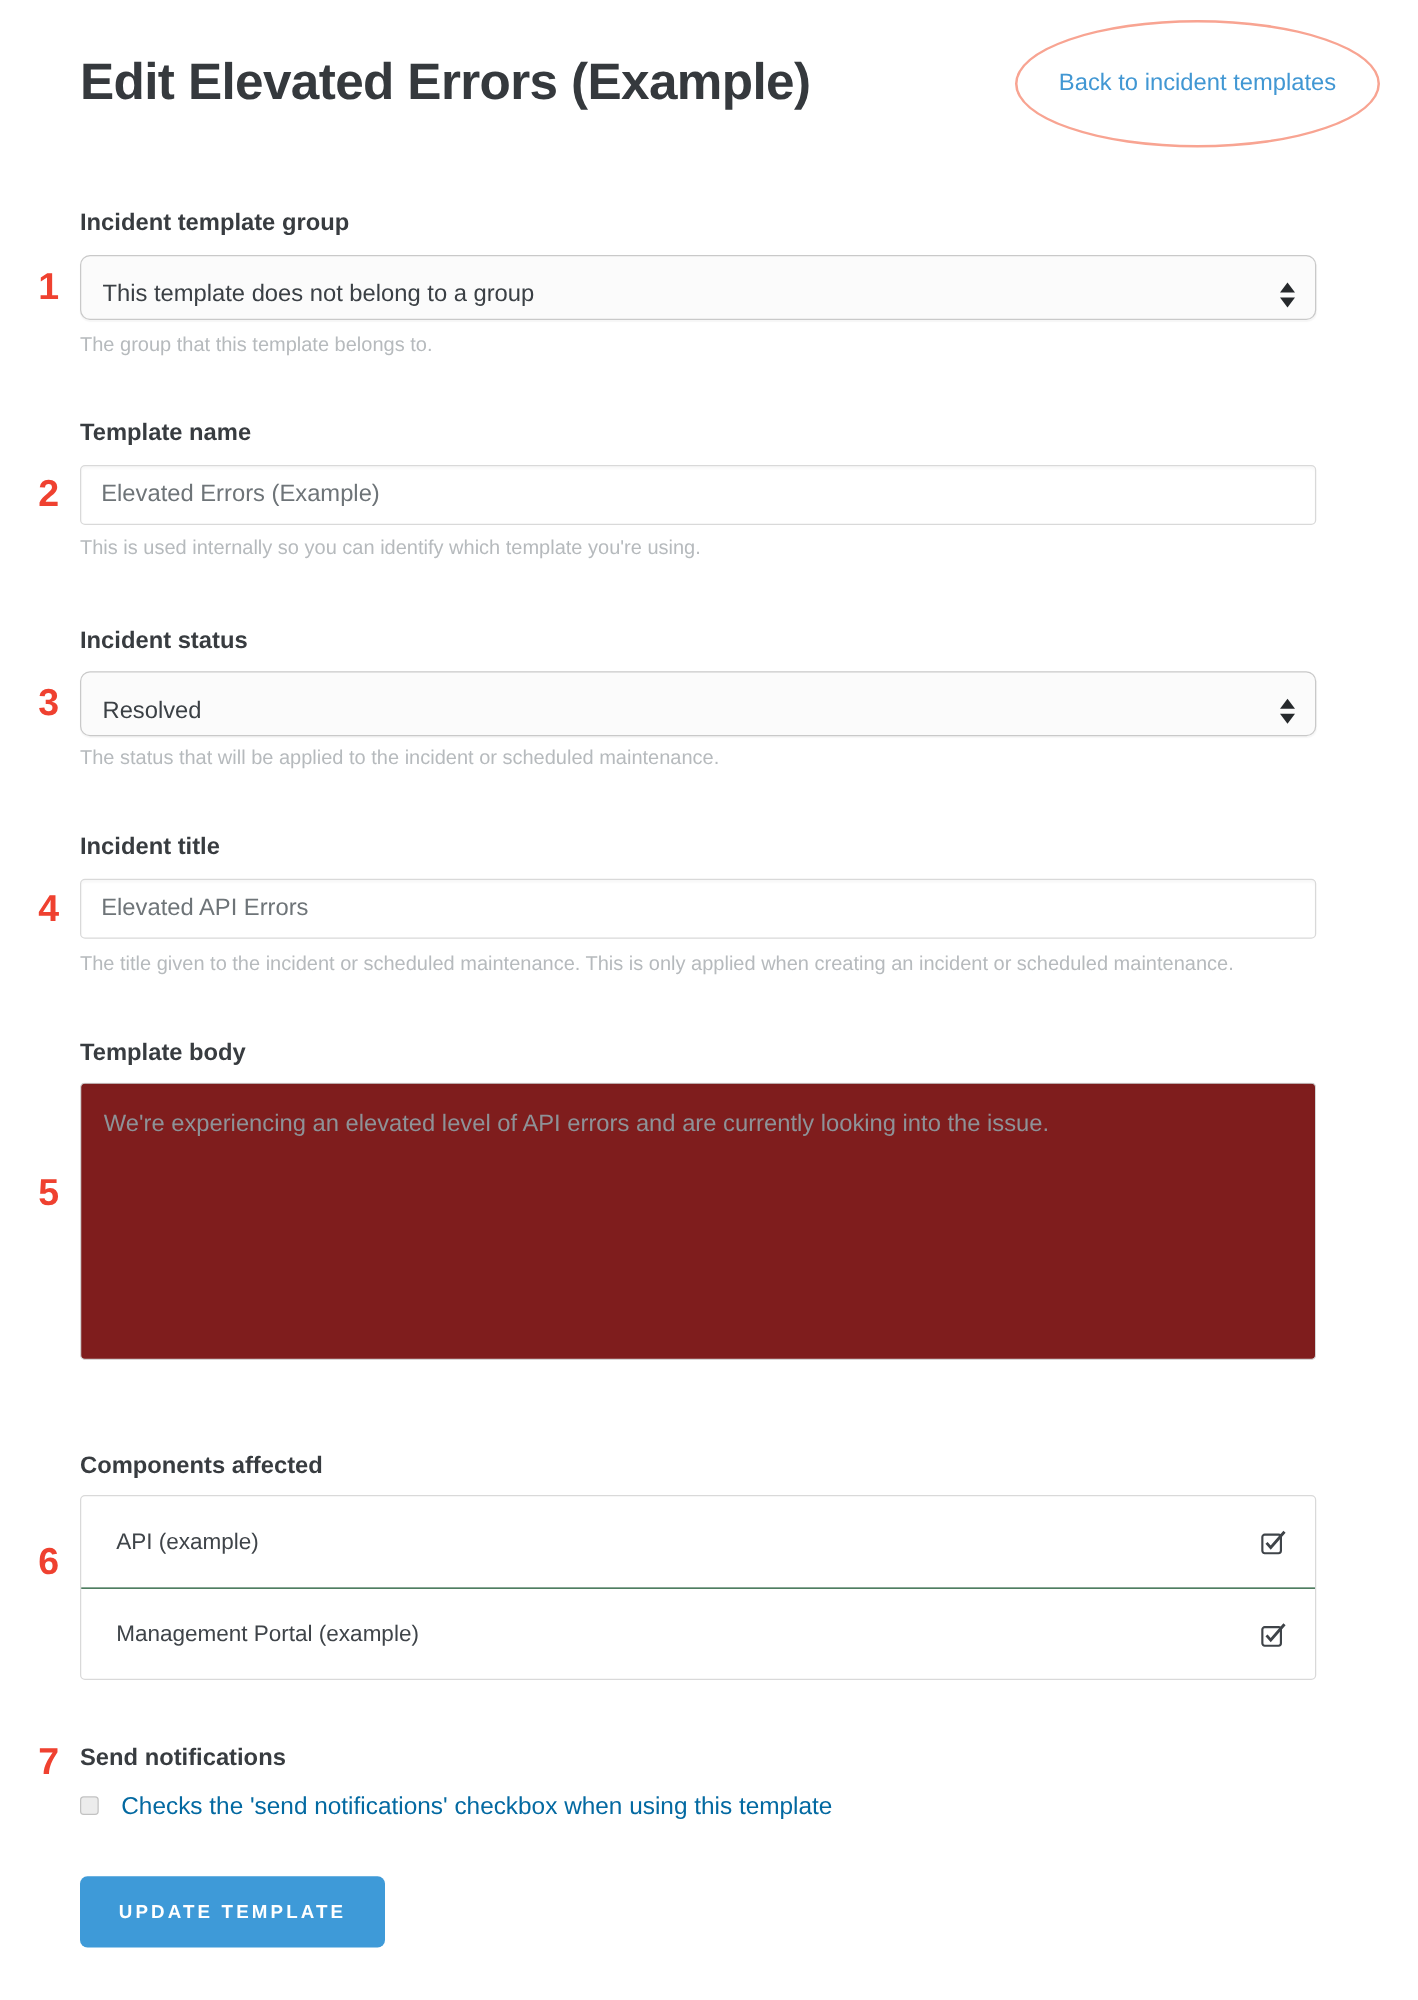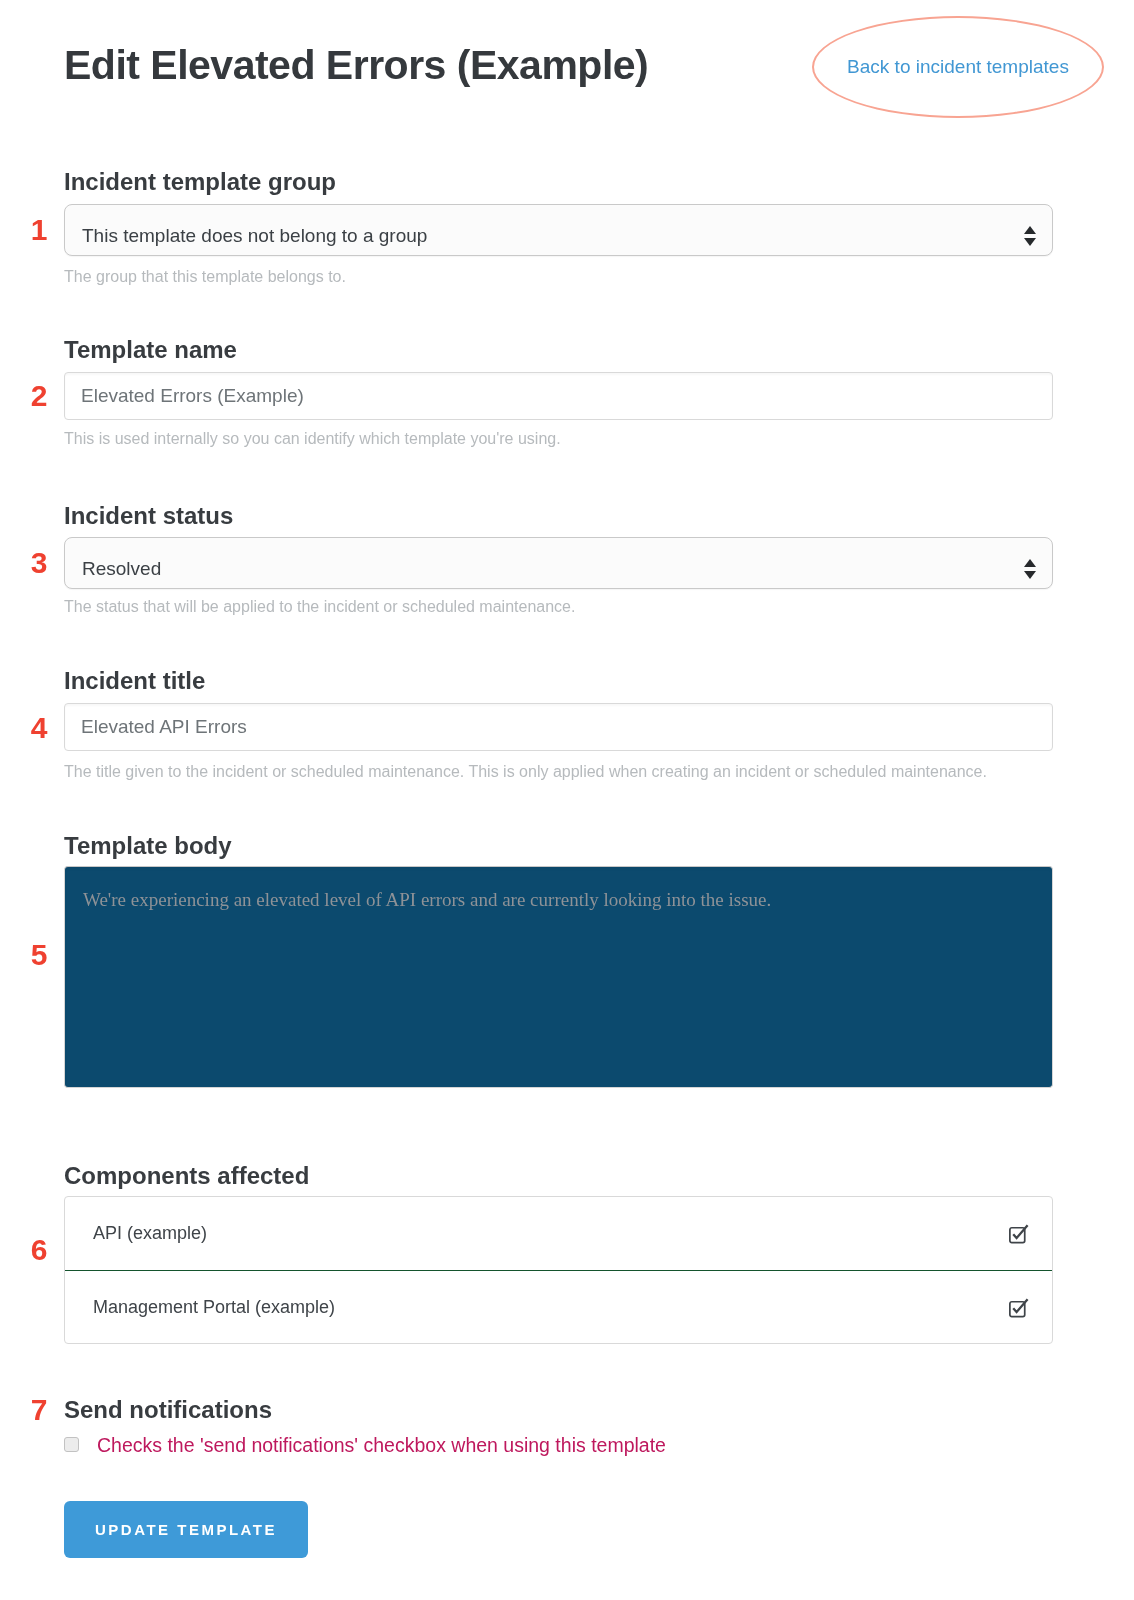--- a/index.html
+++ b/index.html
@@ -50,21 +50,21 @@
     text-align: center;
     font-size: 30px;
     font-weight: 700;
     color: #ef4130;
     line-height: 36px;
   }
   
   .field-label {
     position: absolute;
     left: 64px;
-    font-size: 24px;
+    font-size: 19px;
     font-weight: 600;
     color: #383c40;
   }
   .helper-text {
     position: absolute;
     left: 64px;
     font-size: 16px;
     color: #b6babd;
     text-align: center;
   }
@@ -118,23 +118,23 @@
     box-shadow: inset 0 2px 2px rgba(0,0,0,0.03);
     outline: none;
   }
   .textarea-input {
     position: absolute;
     left: 64px;
     width: 989px; height: 222px;
     border: 1px solid #d5d5d5;
     border-top-color: #c7c7c7;
     border-radius: 4px;
-    background: #0c4a6e;
+    background: #7f1d1d;
     padding: 19px 18px;
-    font-family: Liberation Serif, serif;
+    font-family: Liberation Sans, sans-serif;
     font-size: 19px;
     line-height: 1.45;
     color: #8e9297;
     resize: none;
     outline: none;
     box-shadow: inset 0 2px 3px rgba(0,0,0,0.04);
   }
   
   .components-list {
     position: absolute;
@@ -170,21 +170,21 @@
     margin-top: 3px;
     border: 1px solid #c2c2c2;
     border-radius: 3px;
     background: #ececec;
     cursor: pointer;
     flex: 0 0 auto;
   }
   .notify-label {
     margin-left: 18px;
     font-size: 19.5px;
-    color: #be185d;
+    color: #0369a1;
     cursor: pointer;
   }
   
   .update-btn {
     position: absolute;
     left: 64px;
     width: 244px; height: 57px;
     background: #3e9ad8;
     border: none;
     border-radius: 6px;

